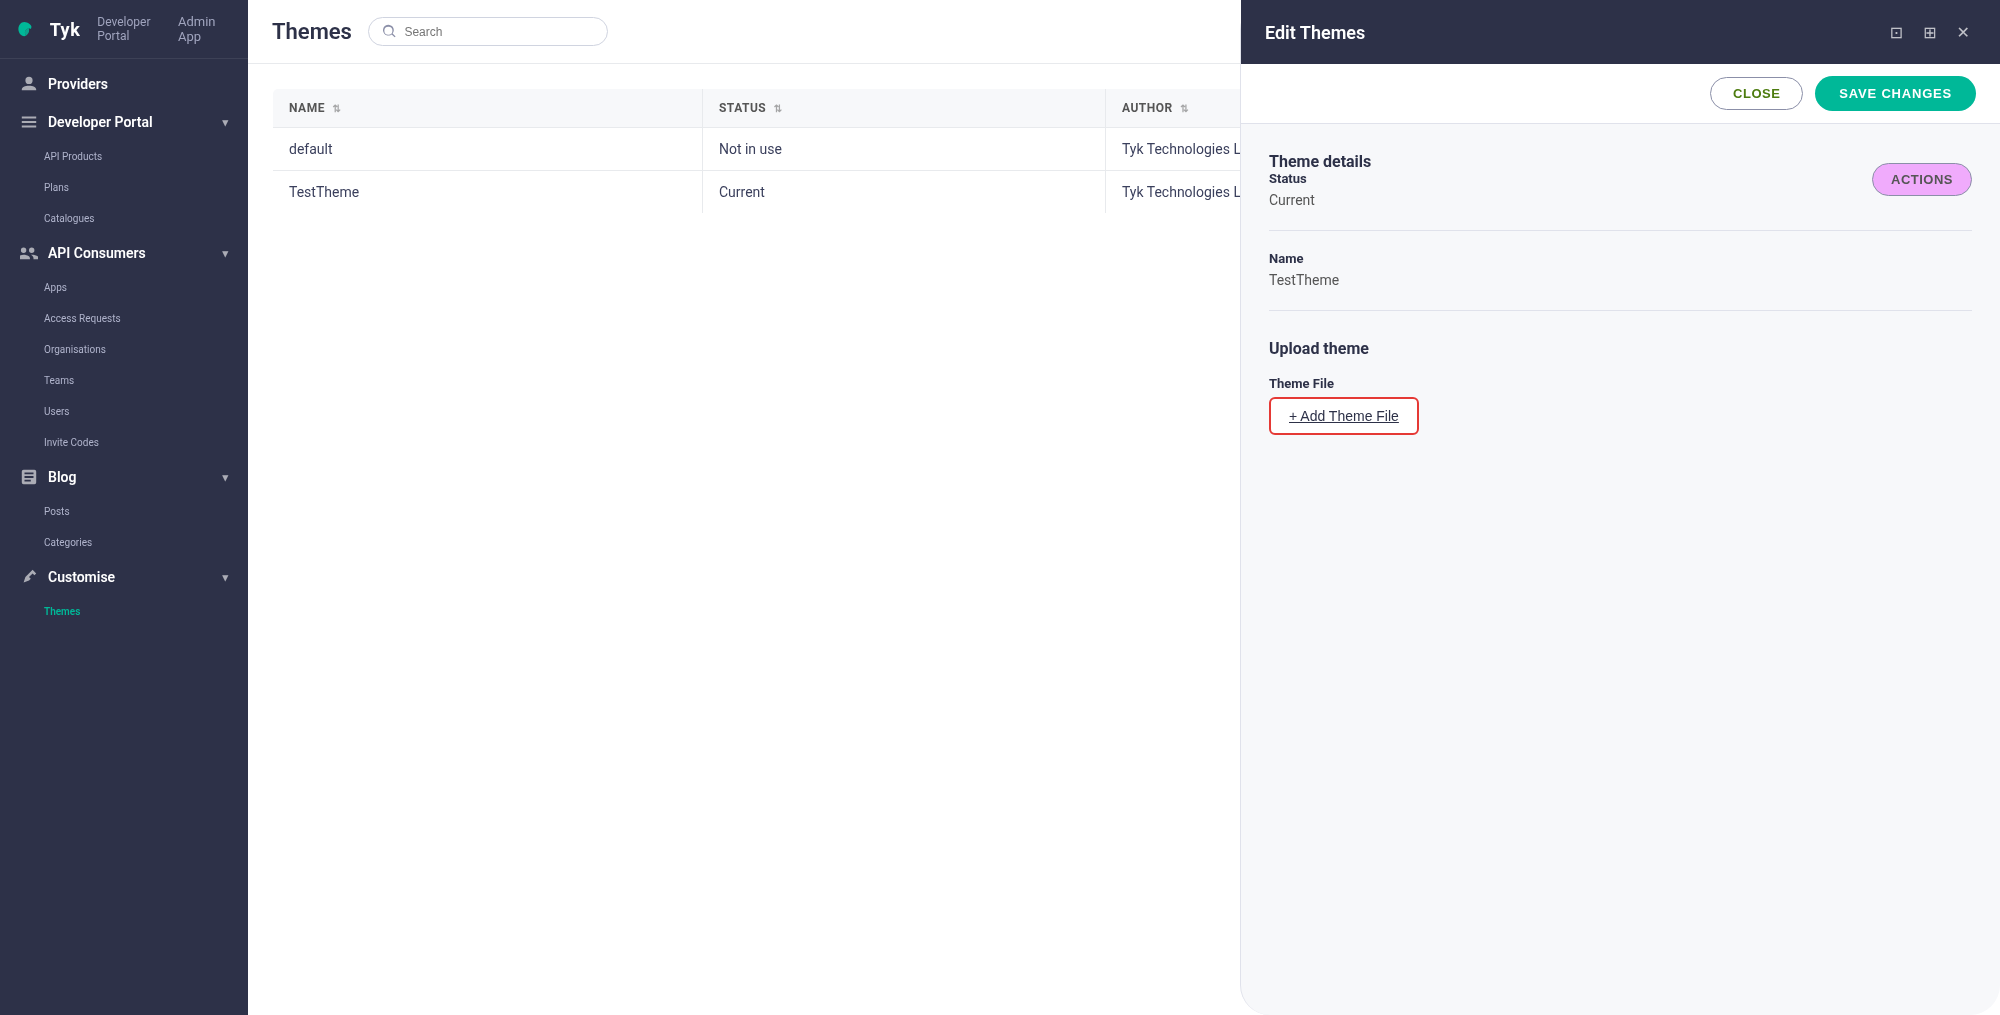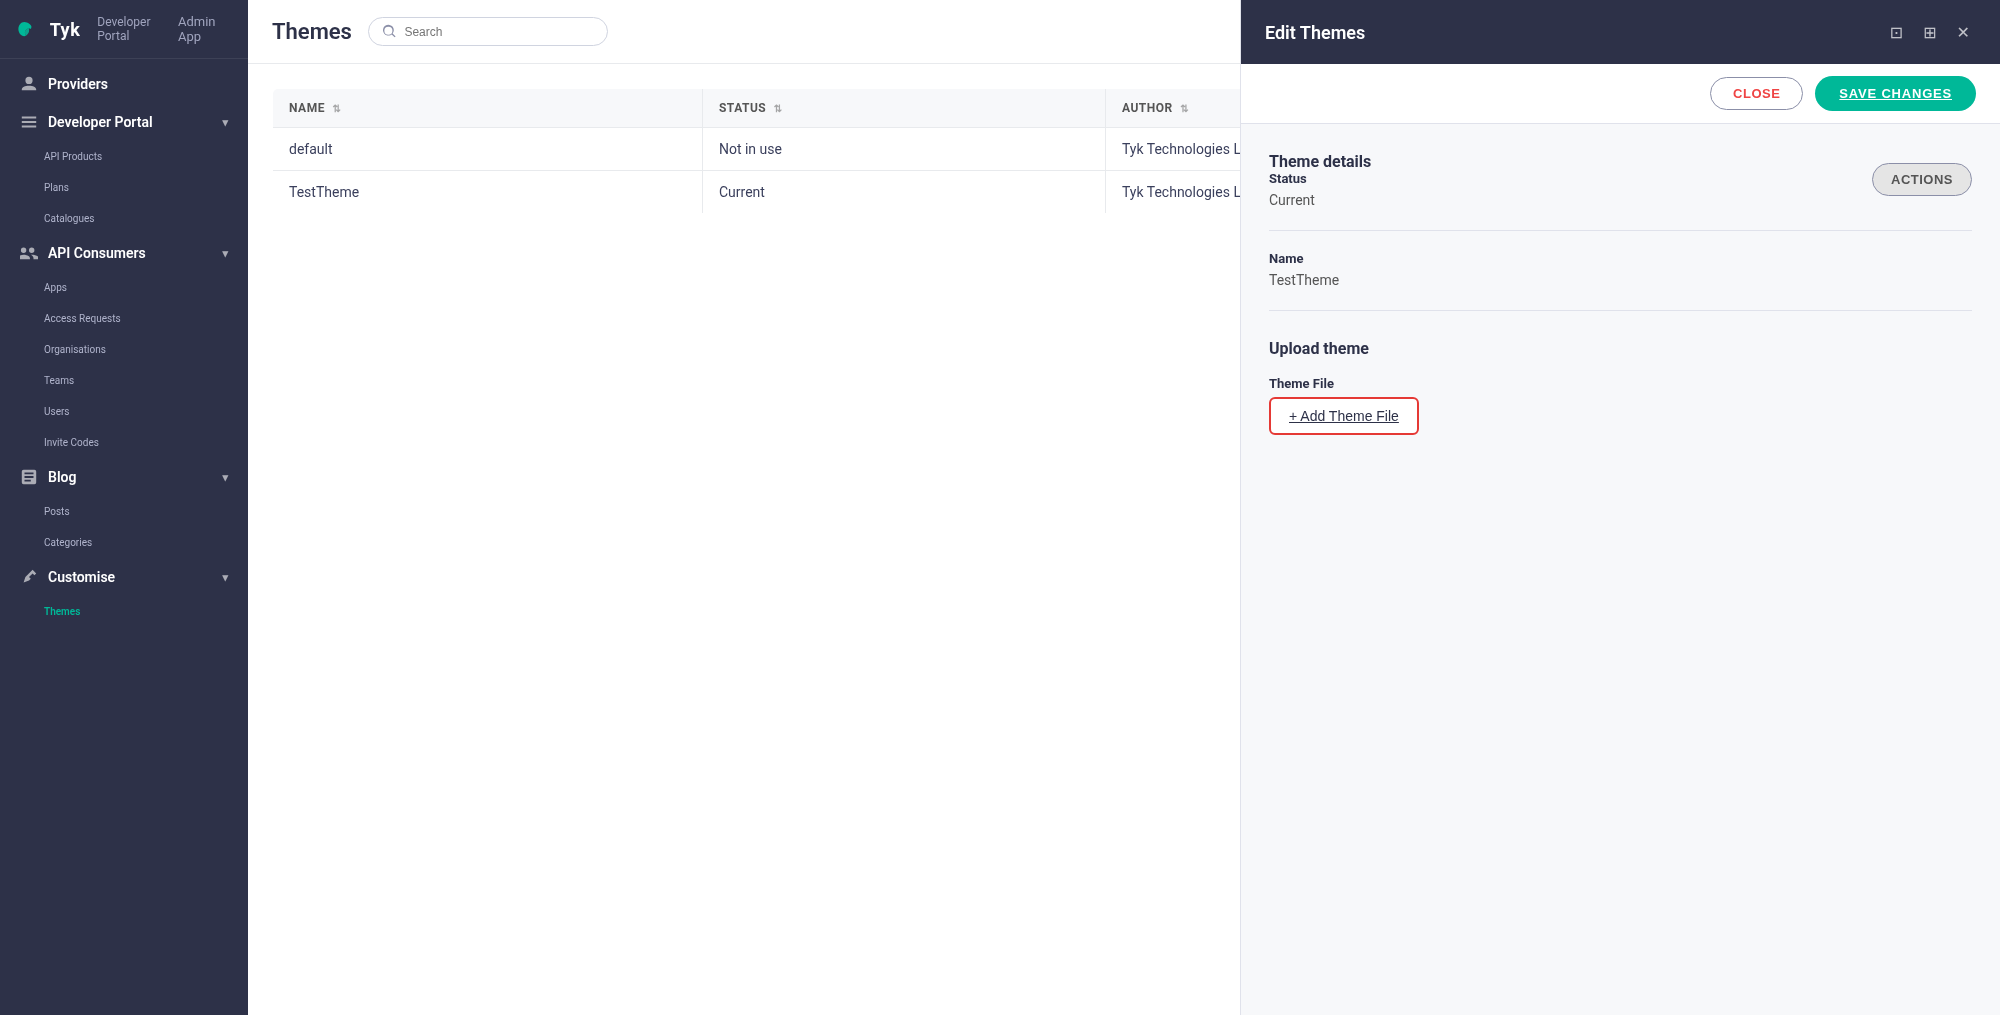--- a/index.html
+++ b/index.html
@@ -168,20 +168,21 @@
       position: absolute;
       right: 0;
       top: 0;
       bottom: 0;
       width: 760px;
       background: #f7f8fa;
       display: flex;
       flex-direction: column;
       border-left: 1px solid #e0e2eb;
       z-index: 10;
+      border-radius: 30px;
     }
     .edit-panel-header {
       background: #2d3148;
       padding: 0 24px;
       height: 64px;
       display: flex;
       align-items: center;
       justify-content: space-between;
     }
     .edit-panel-title {
@@ -209,39 +210,38 @@
       border-bottom: 1px solid #e0e2eb;
       padding: 12px 24px;
       display: flex;
       align-items: center;
       justify-content: flex-end;
       gap: 12px;
     }
     .btn-close {
       border: 1.5px solid #8b8fa8;
       background: #fff;
-      color: #ef4444;
+      color: #4d7c0f;
       padding: 8px 22px;
       border-radius: 30px;
       font-size: 13px;
       font-weight: 600;
       cursor: pointer;
       letter-spacing: 0.5px;
     }
     .btn-save {
       border: none;
       background: #00b898;
       color: #fff;
       padding: 10px 24px;
       border-radius: 30px;
       font-size: 13px;
       font-weight: 700;
       cursor: pointer;
       letter-spacing: 0.8px;
-      text-decoration: underline;
     }
 
     .edit-panel-body {
       flex: 1;
       padding: 28px 28px;
       overflow-y: auto;
     }
 
     .section-title {
       font-size: 16px;
@@ -261,21 +261,21 @@
     .field-value {
       font-size: 14px;
       color: #555;
     }
 
     .actions-btn {
       position: absolute;
       right: 0;
       top: -8px;
       border: 1.5px solid #8b8fa8;
-      background: #e5e5e5;
+      background: #f0abfc;
       color: #555;
       padding: 8px 18px;
       border-radius: 30px;
       font-size: 13px;
       font-weight: 600;
       cursor: pointer;
       letter-spacing: 0.5px;
     }
 
     .upload-section-title {

